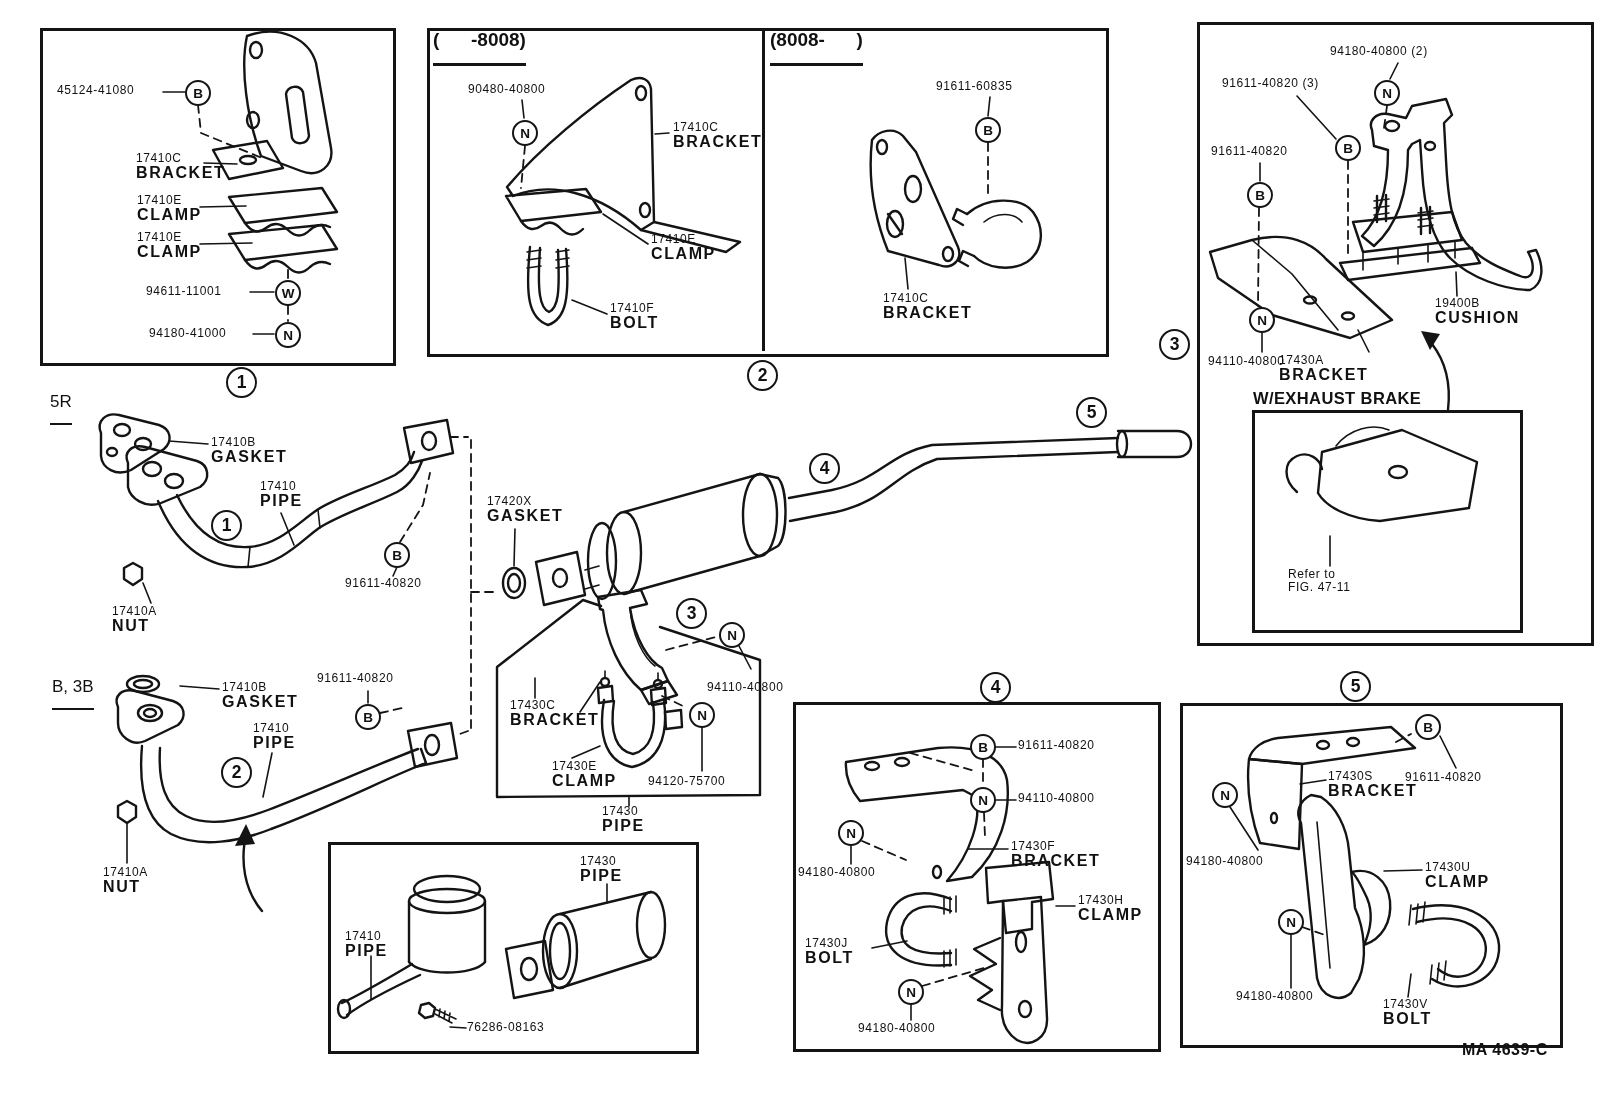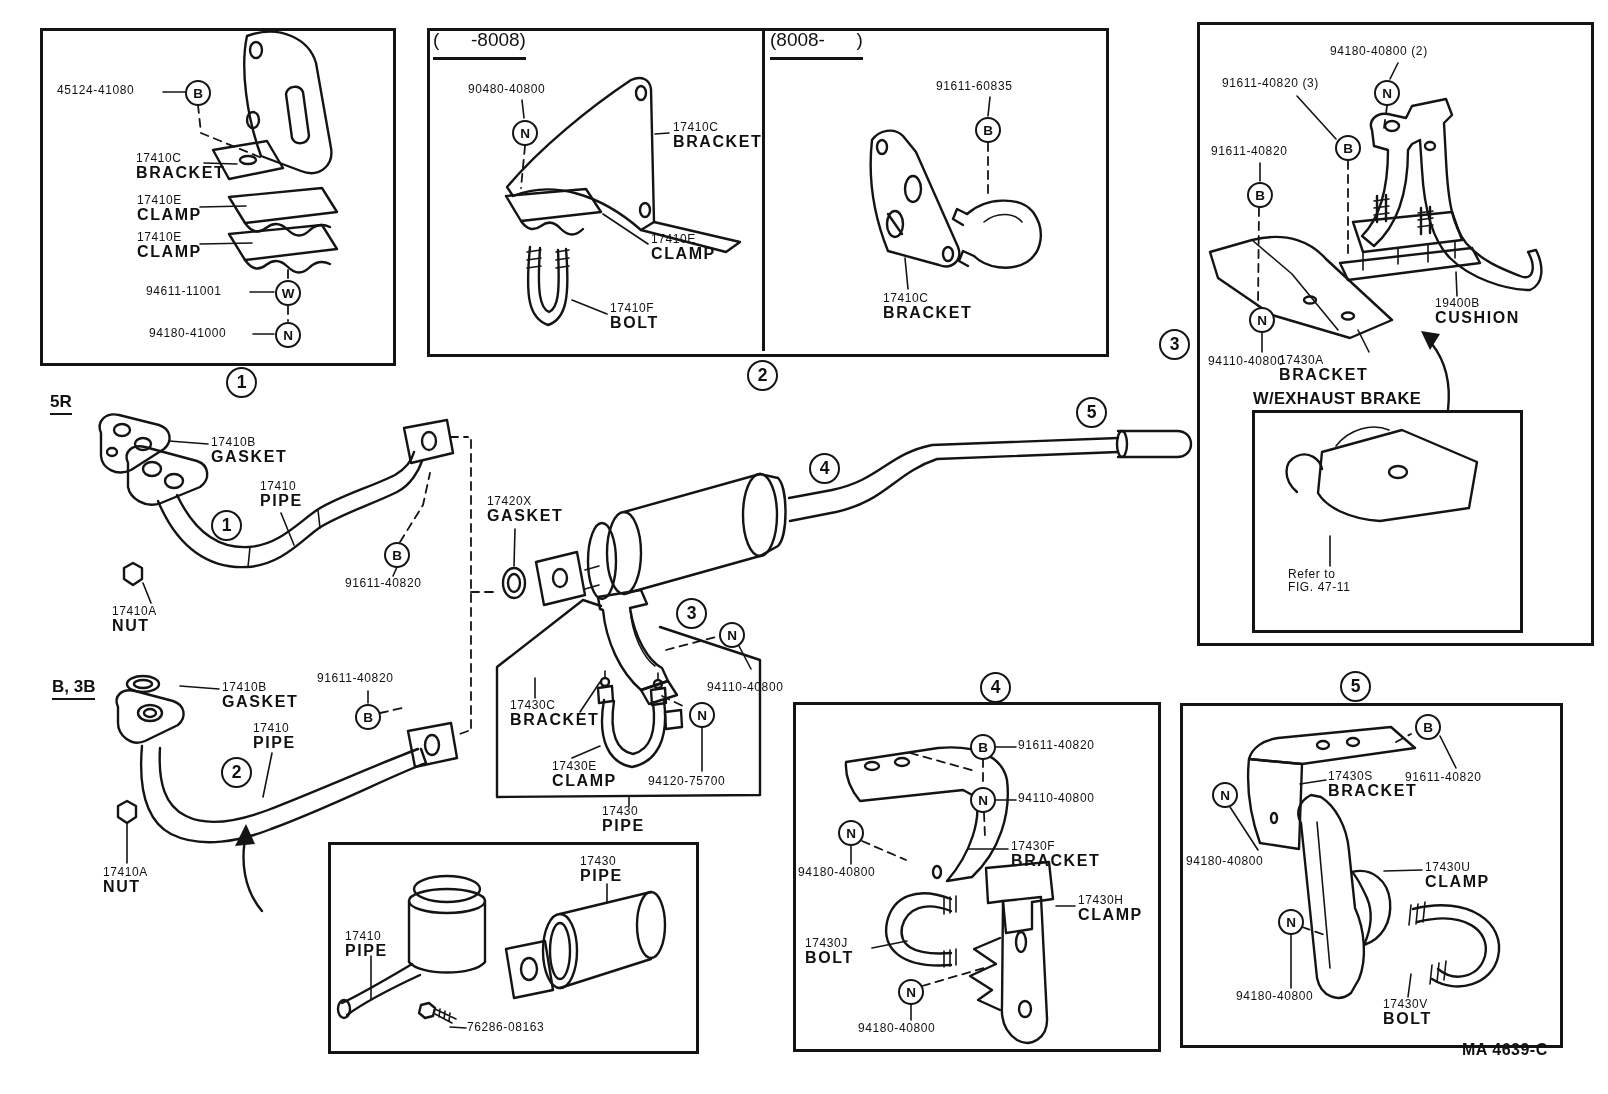--- a/index.html
+++ b/index.html
@@ -12,22 +12,22 @@
   .art .fillhead{fill:#141414;stroke:none}
   .box{position:absolute;border:3px solid #141414;z-index:2}
   .vline{position:absolute;border-left:3px solid #141414;z-index:2}
   .lbl{position:absolute;z-index:3;display:flex;flex-direction:column;line-height:1.05;white-space:nowrap}
   .pn{font-size:12px;font-weight:normal;letter-spacing:.6px}
   .pw{font-size:16px;font-weight:bold;letter-spacing:1.6px}
   .sym{position:absolute;z-index:3;width:22px;height:22px;border:2.3px solid #141414;border-radius:50%;
        display:flex;align-items:center;justify-content:center;font-size:13.5px;font-weight:bold;background:#fff}
   .num{position:absolute;z-index:3;width:27px;height:27px;border:2.6px solid #141414;border-radius:50%;
        display:flex;align-items:center;justify-content:center;font-size:17.5px;font-weight:bold;background:#fff}
-  .hdr{position:absolute;z-index:3;font-size:19px;font-weight:normal;white-space:pre;border-bottom:3px solid #141414;padding-bottom:6px}
-  .tag{position:absolute;z-index:3;font-size:17px;font-weight:bold;border-bottom:2.6px solid #141414;padding-bottom:1px;white-space:pre}
+  .hdr{position:absolute;z-index:3;font-size:19px;font-weight:bold;white-space:pre;border-bottom:3px solid #141414;padding-bottom:12px}
+  .tag{position:absolute;z-index:3;font-size:17px;font-weight:normal;border-bottom:2.6px solid #141414;padding-bottom:11px;white-space:pre}
   .note{position:absolute;z-index:3;font-size:16.5px;font-weight:bold;letter-spacing:.4px;white-space:nowrap}
   .code{position:absolute;z-index:3;font-size:16px;font-weight:bold;letter-spacing:.5px}
 </style>
 </head>
 <body>
 
 <div id="stage">
 
 <svg id="art" class="art" width="1608" height="1094" viewBox="0 0 1608 1094">
 

